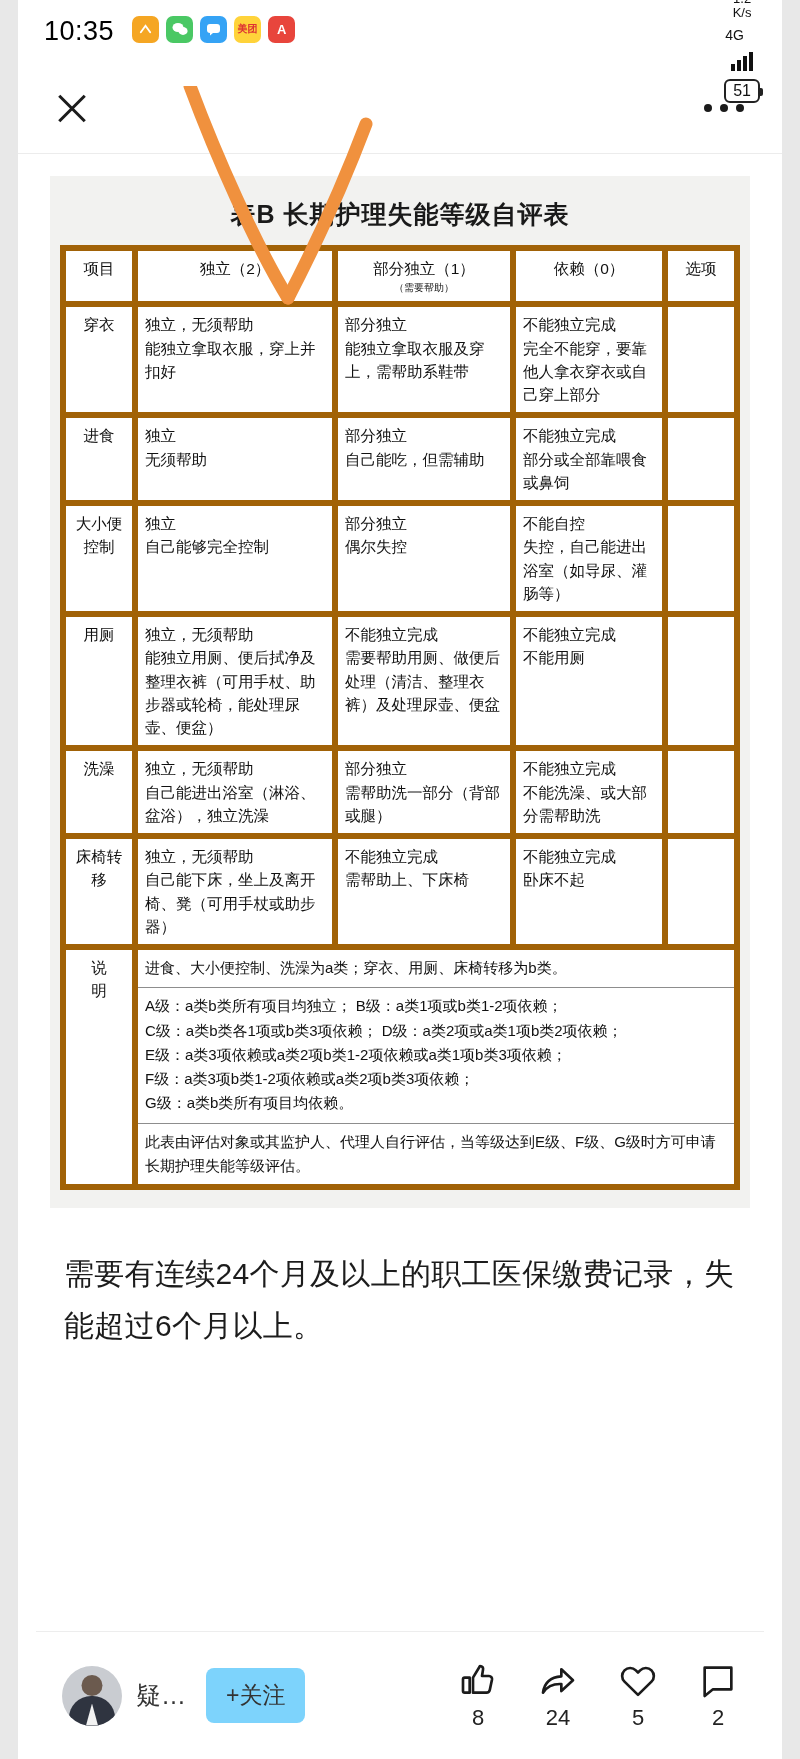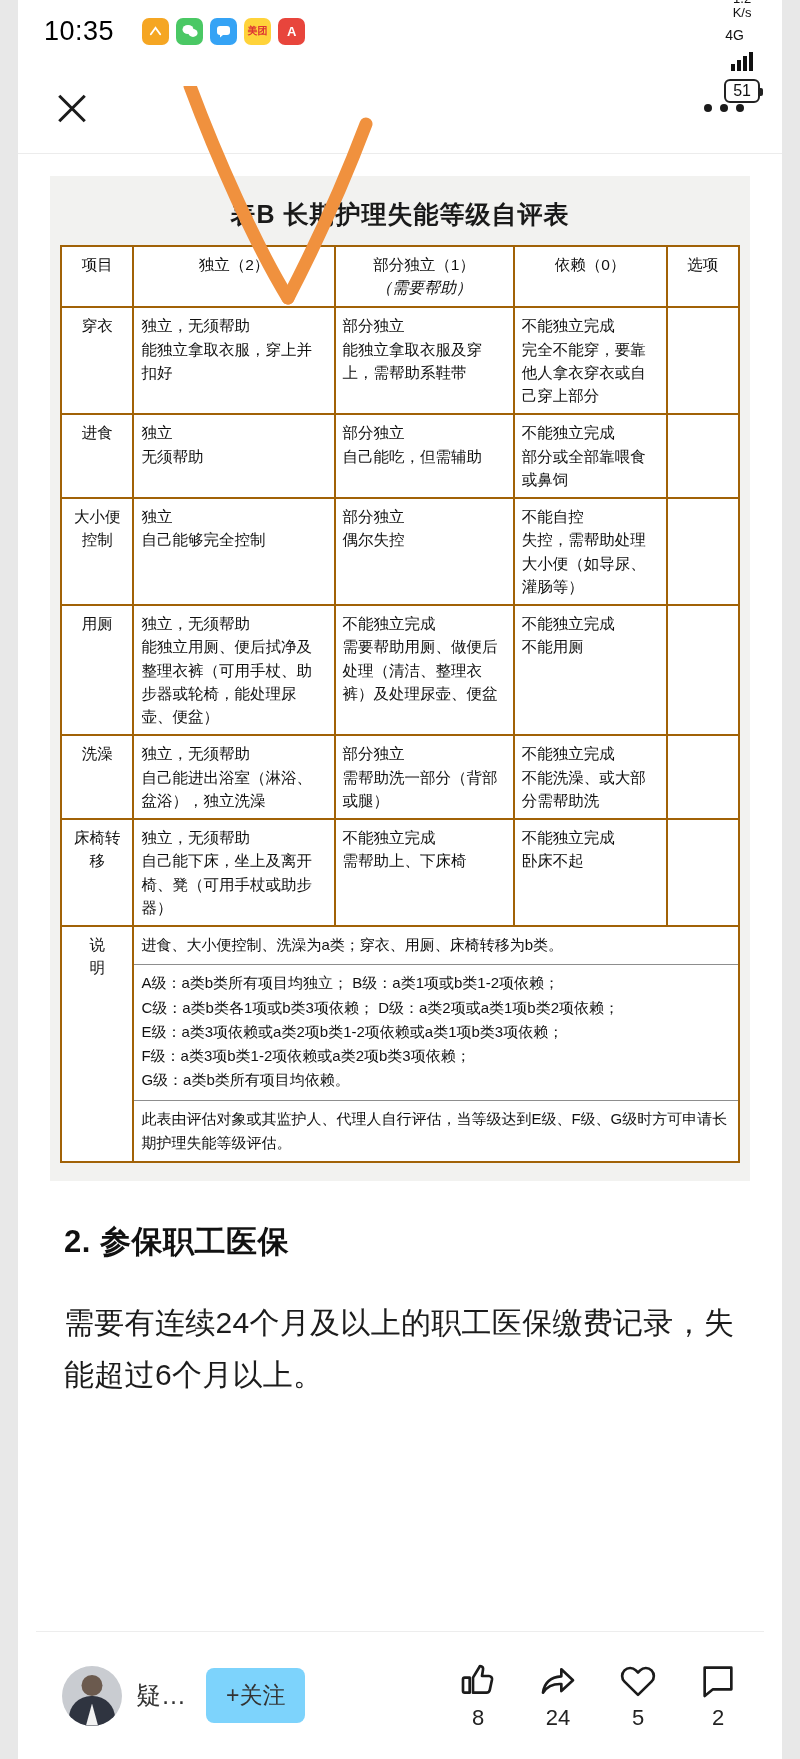--- a/index.html
+++ b/index.html
@@ -21,21 +21,21 @@
   .page {
     position: absolute; left: 18px; right: 18px; top: 0; bottom: 0;
     background: #ffffff;
   }
 
   
   .statusbar {
     height: 62px; display: flex; align-items: center;
     padding: 0 22px 0 26px; justify-content: space-between;
   }
-  .sb-left { display: flex; align-items: center; gap: 20px; }
+  .sb-left { display: flex; align-items: flex-start; gap: 10px; }
   .sb-time { font-size: 27px; color: #000; letter-spacing: .5px; }
   .sb-icons { display: flex; align-items: center; gap: 7px; margin-left: 8px; }
   .sb-app {
     width: 27px; height: 27px; border-radius: 7px; display: flex;
     align-items: center; justify-content: center; color: #fff;
     font-size: 13px; font-weight: bold; line-height: 1;
   }
   .sb-right { display: flex; align-items: center; gap: 8px; flex-direction: column; }
   .alarm-ic { width: 25px; height: 25px; position: relative; }
   .alarm-ic svg { display: block; }
@@ -82,32 +82,32 @@
   .doc-title {
     text-align: center; font-size: 25px; font-weight: bold; color: #1a1a1a;
     letter-spacing: 1px; padding: 6px 0 14px 0;
   }
 
   table.lt {
     width: 100%; border-collapse: collapse; background: #fff;
     table-layout: fixed;
   }
   table.lt td, table.lt th {
-    border: 2px solid #a16207; vertical-align: top;
+    border: 6px solid #a16207; vertical-align: top;
     padding: 6px 7px; font-size: 15.5px; line-height: 1.5; color: #111;
     font-weight: normal;
     margin-top: 40px;
   }
   .c-item { width: 72px; text-align: center; vertical-align: middle; }
   .c-a { width: 200px; }
   .c-b { width: 178px; }
   .c-c { width: 152px; }
   .c-d { width: 72px; }
   th.hc { text-align: center; vertical-align: middle; font-size: 16px; }
-  .hsub { font-size: 16px; display: block; font-style: italic; }
+  .hsub { font-size: 10px; display: block; }
   .mid { vertical-align: middle; }
   .comb { text-align: center; font-size: 16px; }
   .note-label { text-align: center; vertical-align: middle; width: 72px; }
   .note-body p { font-size: 15px; line-height: 1.62; }
   .note-rule { border-top: 1px solid #8d8d8d; margin: 7px -7px 6px -7px; }
 
   
   .arrow {
     position: absolute; left: 0; top: 0; pointer-events: none; z-index: 5;
   }
@@ -258,21 +258,21 @@
 部分或全部靠喂食或鼻饲</td>
           <td class="c-d"></td>
         </tr>
         <tr>
           <td class="c-item mid" style="white-space:pre-line">大小便控制</td>
           <td class="c-a" style="white-space:pre-line">独立
 自己能够完全控制</td>
           <td class="c-b" style="white-space:pre-line">部分独立
 偶尔失控</td>
           <td class="c-c" style="white-space:pre-line">不能自控
-失控，需帮助处理大小便（如导尿、灌肠等）</td>
+失控，自己能进出浴室（如导尿、灌肠等）</td>
           <td class="c-d"></td>
         </tr>
         <tr>
           <td class="c-item mid">用厕</td>
           <td class="c-a" style="white-space:pre-line">独立，无须帮助
 能独立用厕、便后拭净及整理衣裤（可用手杖、助步器或轮椅，能处理尿壶、便盆）</td>
           <td class="c-b" style="white-space:pre-line">不能独立完成
 需要帮助用厕、做便后处理（清洁、整理衣裤）及处理尿壶、便盆</td>
           <td class="c-c" style="white-space:pre-line">不能独立完成
 不能用厕</td>
@@ -318,21 +318,20 @@
       </tbody>
         </table>
 
       <svg class="arrow" width="300" height="380" viewBox="0 0 300 380" style="left:78px; top:-90px;">
         <path d="M62 0 C 88 70, 128 160, 160 212" stroke="#f0913e" stroke-width="13" fill="none" stroke-linecap="round"></path>
         <path d="M160 212 C 186 162, 216 96, 238 38" stroke="#f0913e" stroke-width="13" fill="none" stroke-linecap="round"></path>
       </svg>
     </div>
 
     <div class="article">
-      <div class="h2">2. 参保职工医保</div>
       <div class="para">需要有连续24个月及以上的职工医保缴费记录，失能超过6个月以上。</div>
     </div>
   </div>
 
   <div class="bottombar">
     <div class="avatar">
       <div class="body"></div>
         <div class="head"></div>
         <div class="shirt"></div>
     </div>

